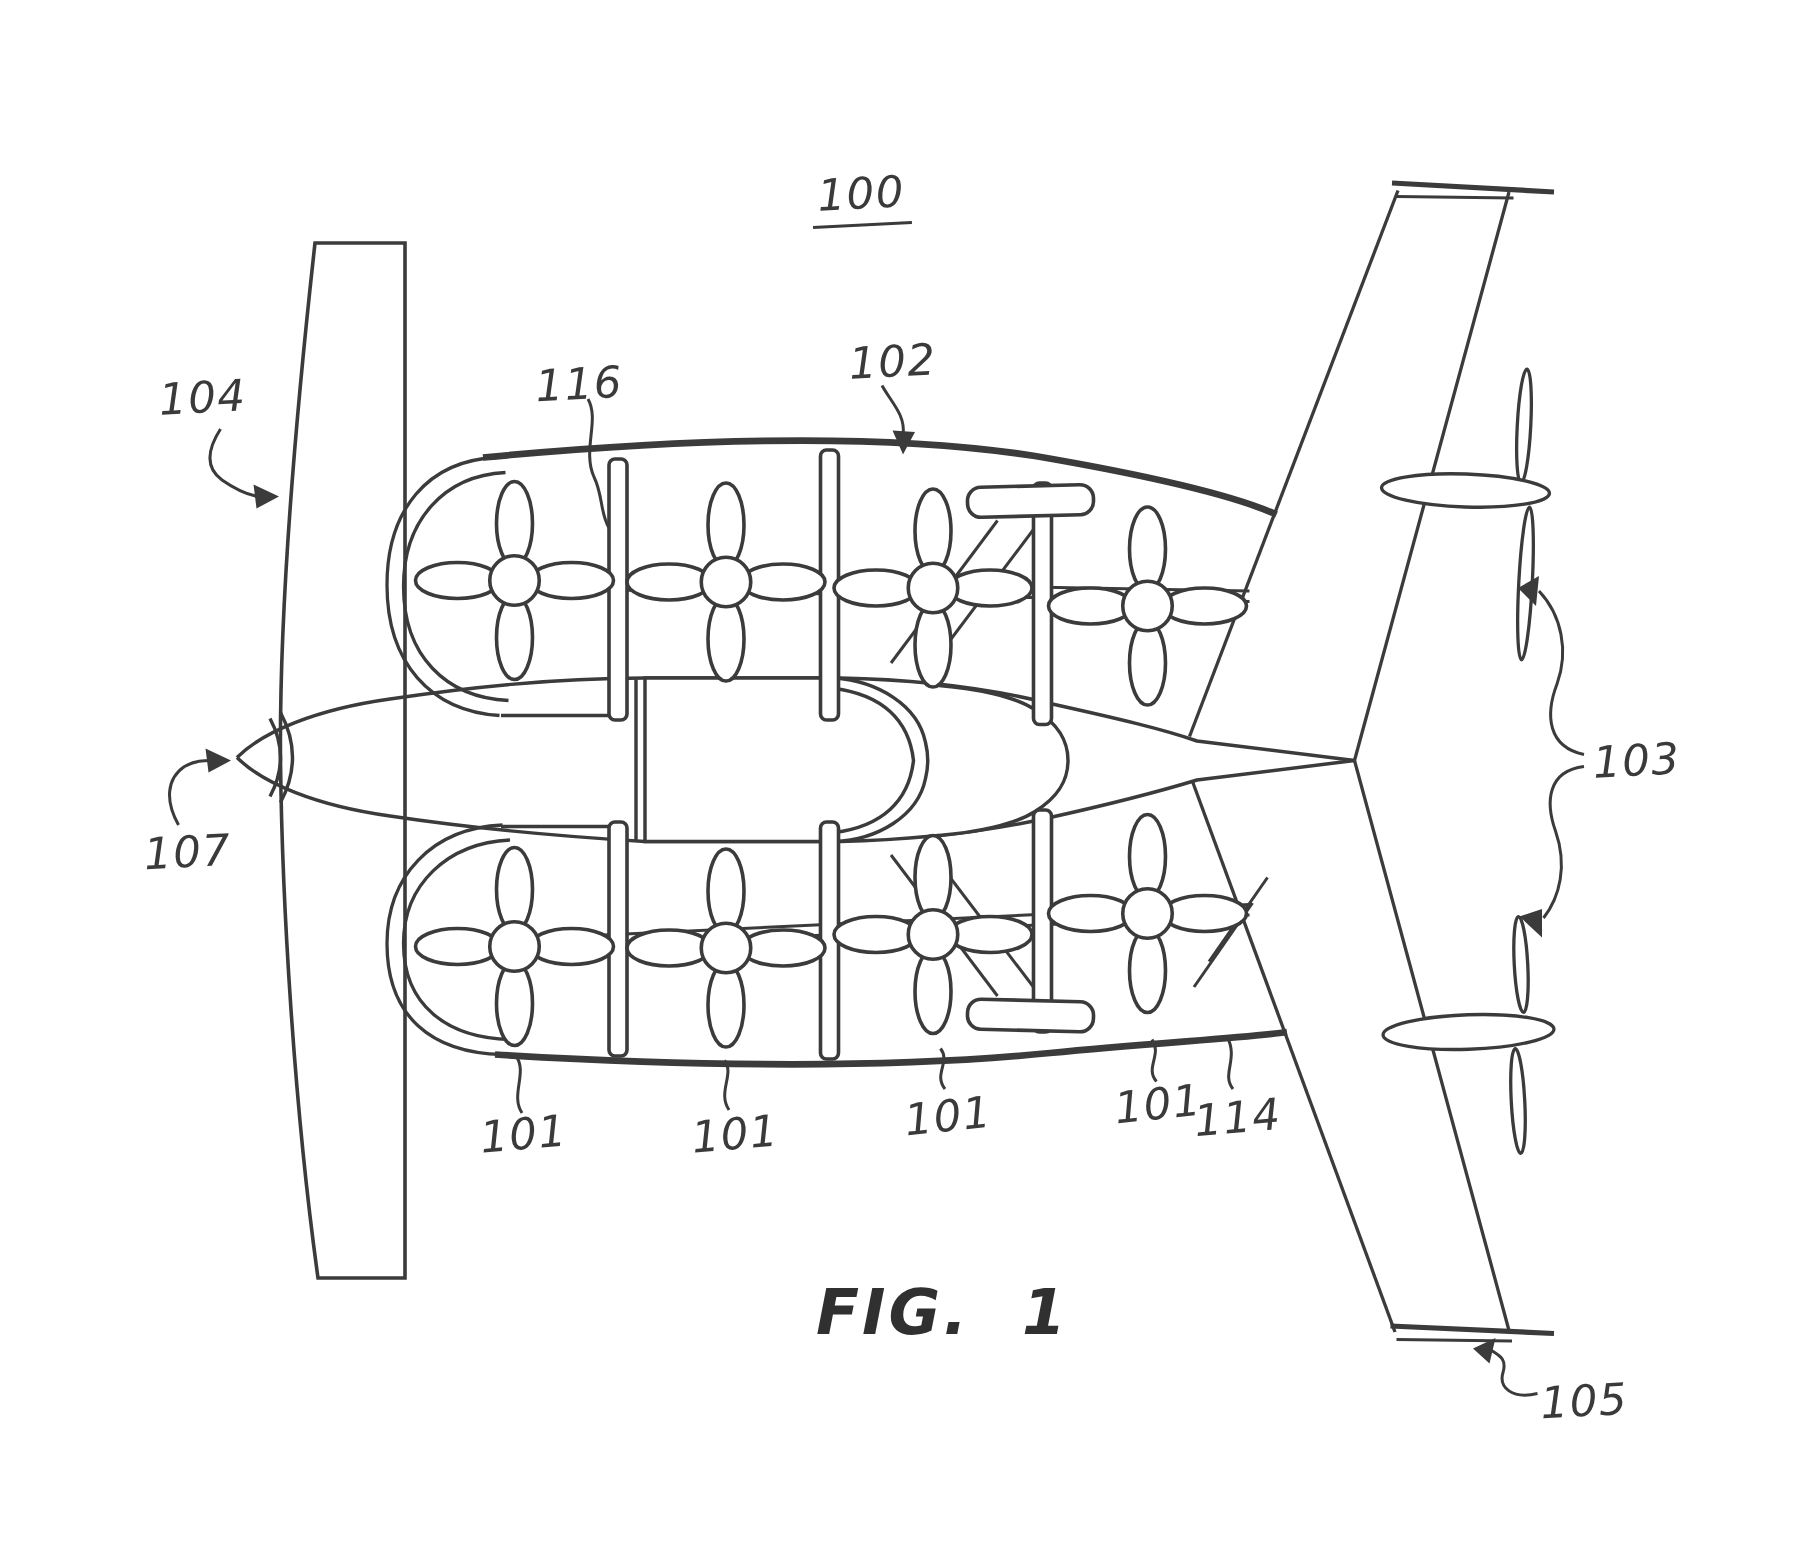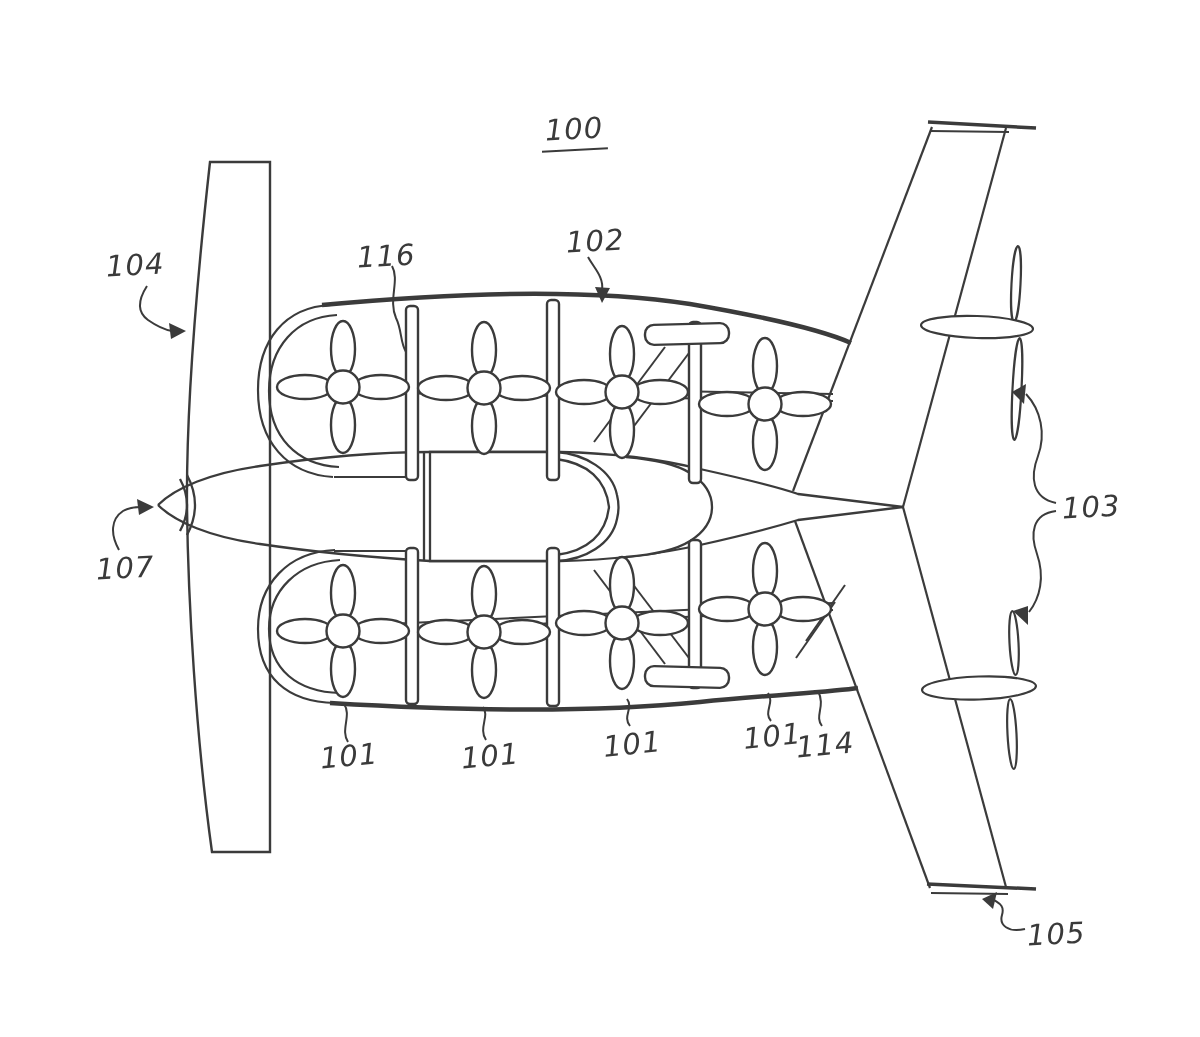--- a/index.html
+++ b/index.html
@@ -138,14 +138,15 @@
 <div class="ref r-3" style="left:357px;top:239px;">116</div>
 <div class="ref r-3" style="left:566px;top:224px;">102</div>
 <div class="ref r-3" style="left:1062px;top:490px;">103</div>
 <div class="ref r-3" style="left:96px;top:551px;">107</div>
 <div class="ref r-5" style="left:320px;top:739px;">101</div>
 <div class="ref r-5" style="left:461px;top:739px;">101</div>
 <div class="ref r-6" style="left:603px;top:727px;">101</div>
 <div class="ref r-6" style="left:743px;top:719px;">101</div>
 <div class="ref r-5" style="left:796px;top:728px;">114</div>
 <div class="ref r-3" style="left:1027px;top:917px;">105</div>
+<div class="caption" style="left:544px;top:850px;">FIG. 1</div>
 
 </div>
 
 </body></html>

